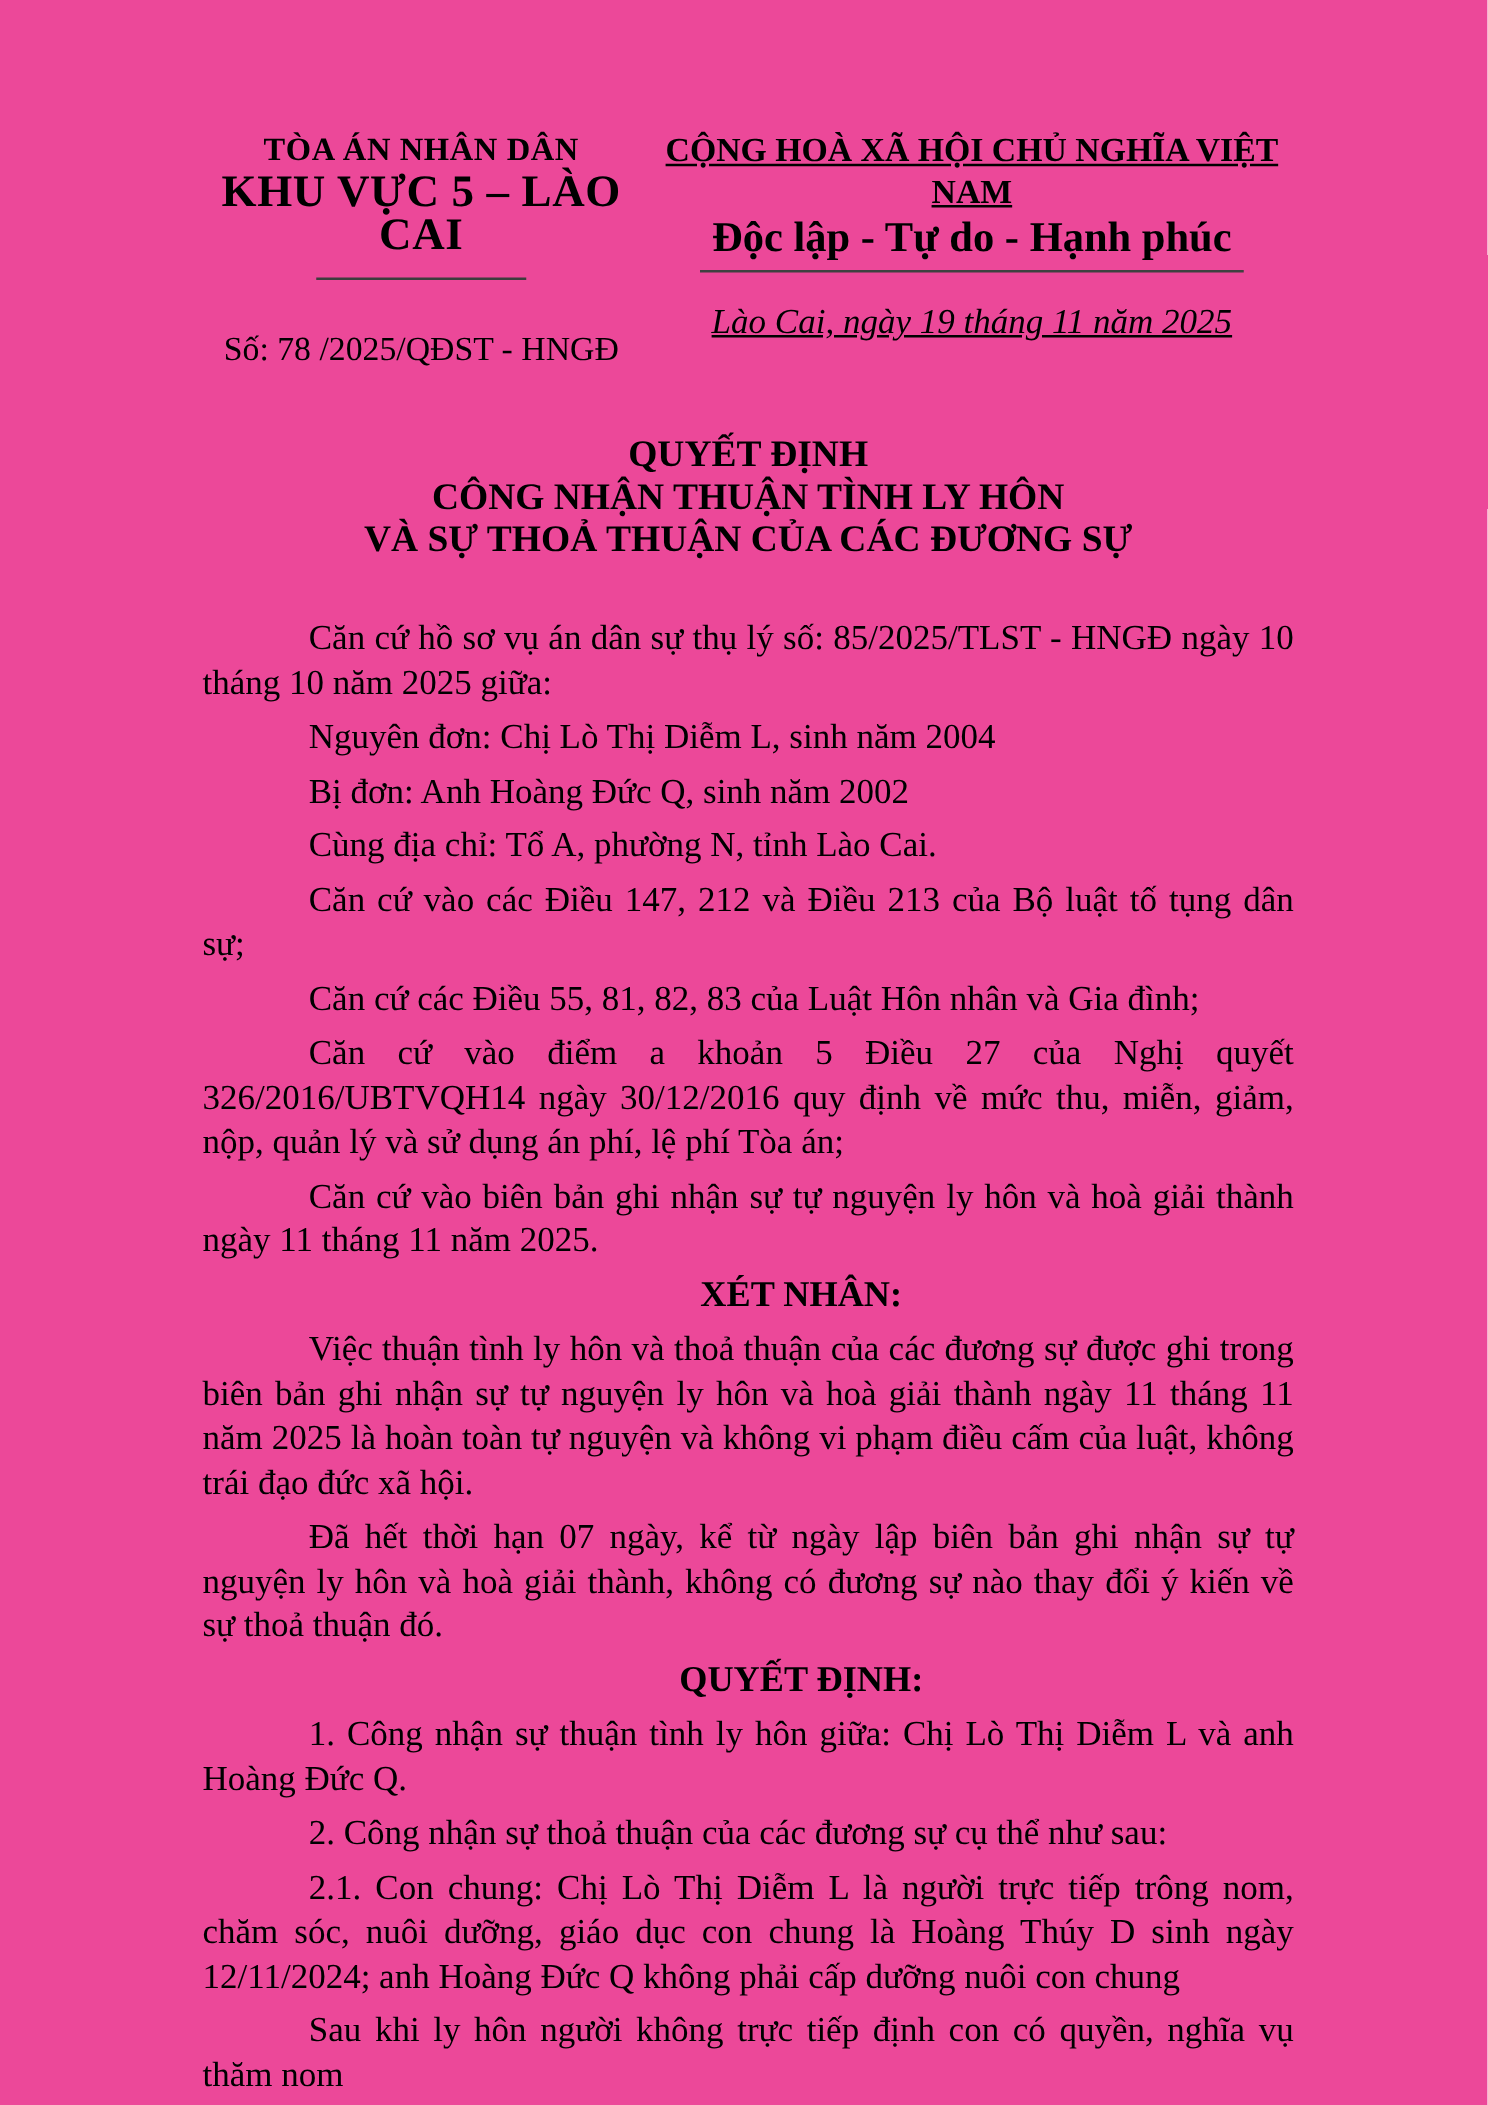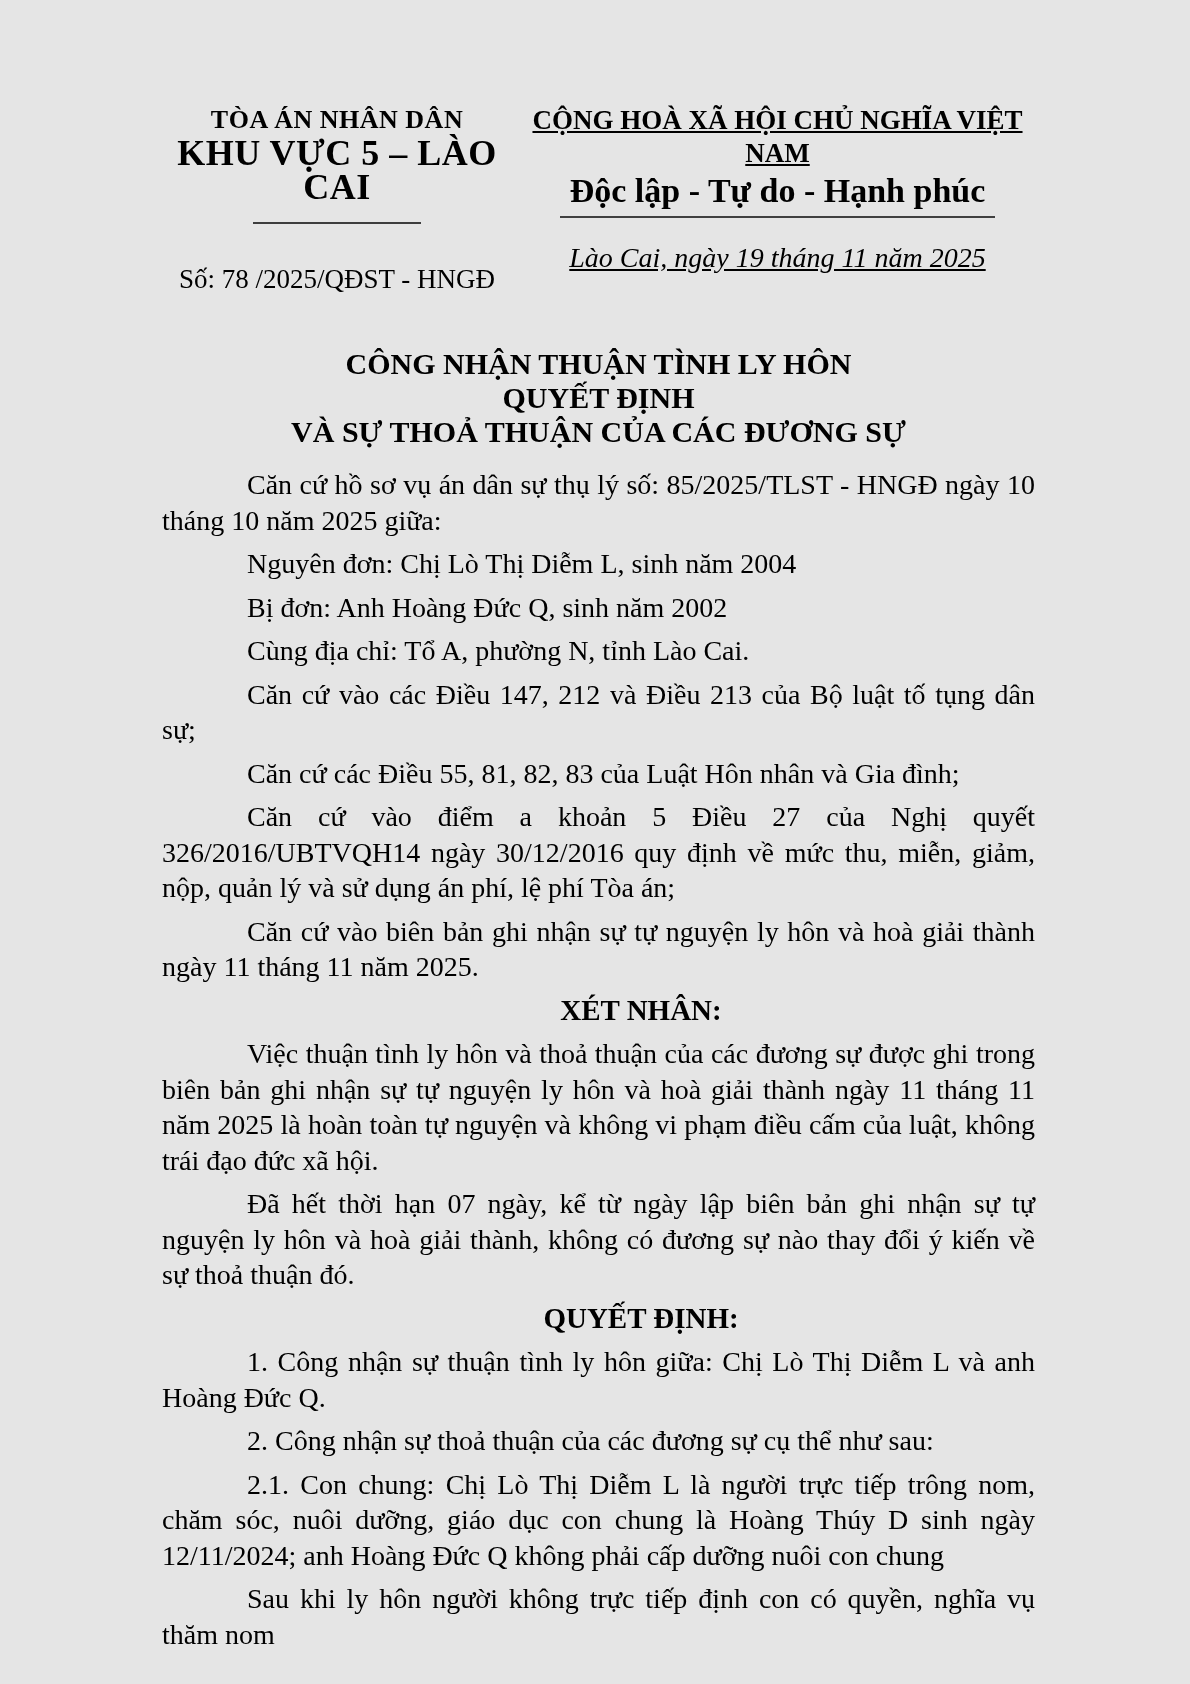--- a/index.html
+++ b/index.html
@@ -5,21 +5,21 @@
   html, body {
     margin: 0;
     padding: 0;
     background: #ffffff;
   }
   .page {
     position: relative;
     width: 1190px;
     height: 1684px;
     box-sizing: border-box;
-    background: #e5e5e5;
+    background: #ec4899;
     color: #000000;
     font-family: "Liberation Serif", "DejaVu Serif", serif;
     padding: 104px 155px 60px 162px;
     overflow: hidden;
   }
   
   .doc-header {
     display: flex;
     justify-content: space-between;
     align-items: flex-start;
@@ -79,21 +79,21 @@
   
   .doc-title {
     text-align: center;
     font-weight: bold;
     font-size: 30px;
     line-height: 34px;
     margin-top: 52px;
   }
   
   .doc-body {
-    margin-top: 18px;
+    margin-top: 44px;
     font-size: 28px;
     line-height: 35.5px;
     text-align: justify;
   }
   .doc-body p {
     margin: 8px 0;
     text-indent: 85px;
   }
   .section-heading {
     text-align: center;
@@ -118,22 +118,22 @@
     <div class="header-right">
       <div class="national-line1">CỘNG HOÀ XÃ HỘI CHỦ NGHĨA VIỆT NAM</div>
       <div>
         <span class="motto">Độc lập - Tự do - Hạnh phúc</span>
       </div>
       <div class="place-date">Lào Cai, ngày 19 tháng 11 năm 2025</div>
     </div>
   </header>
 
   <div class="doc-title">
+    <div>QUYẾT ĐỊNH</div>
     <div>CÔNG NHẬN THUẬN TÌNH LY HÔN</div>
-    <div>QUYẾT ĐỊNH</div>
     <div>VÀ SỰ THOẢ THUẬN CỦA CÁC ĐƯƠNG SỰ</div>
   </div>
 
   <div class="doc-body">
 
     <p>Căn cứ hồ sơ vụ án dân sự thụ lý số: 85/2025/TLST - HNGĐ ngày 10 tháng 10 năm 2025 giữa:</p>
     <p>Nguyên đơn: Chị Lò Thị Diễm L, sinh năm 2004</p>
     <p>Bị đơn: Anh Hoàng Đức Q, sinh năm 2002</p>
     <p>Cùng địa chỉ: Tổ A, phường N, tỉnh Lào Cai.</p>
     <p>Căn cứ vào các Điều 147,  212  và  Điều 213 của Bộ luật tố tụng dân sự;</p>

